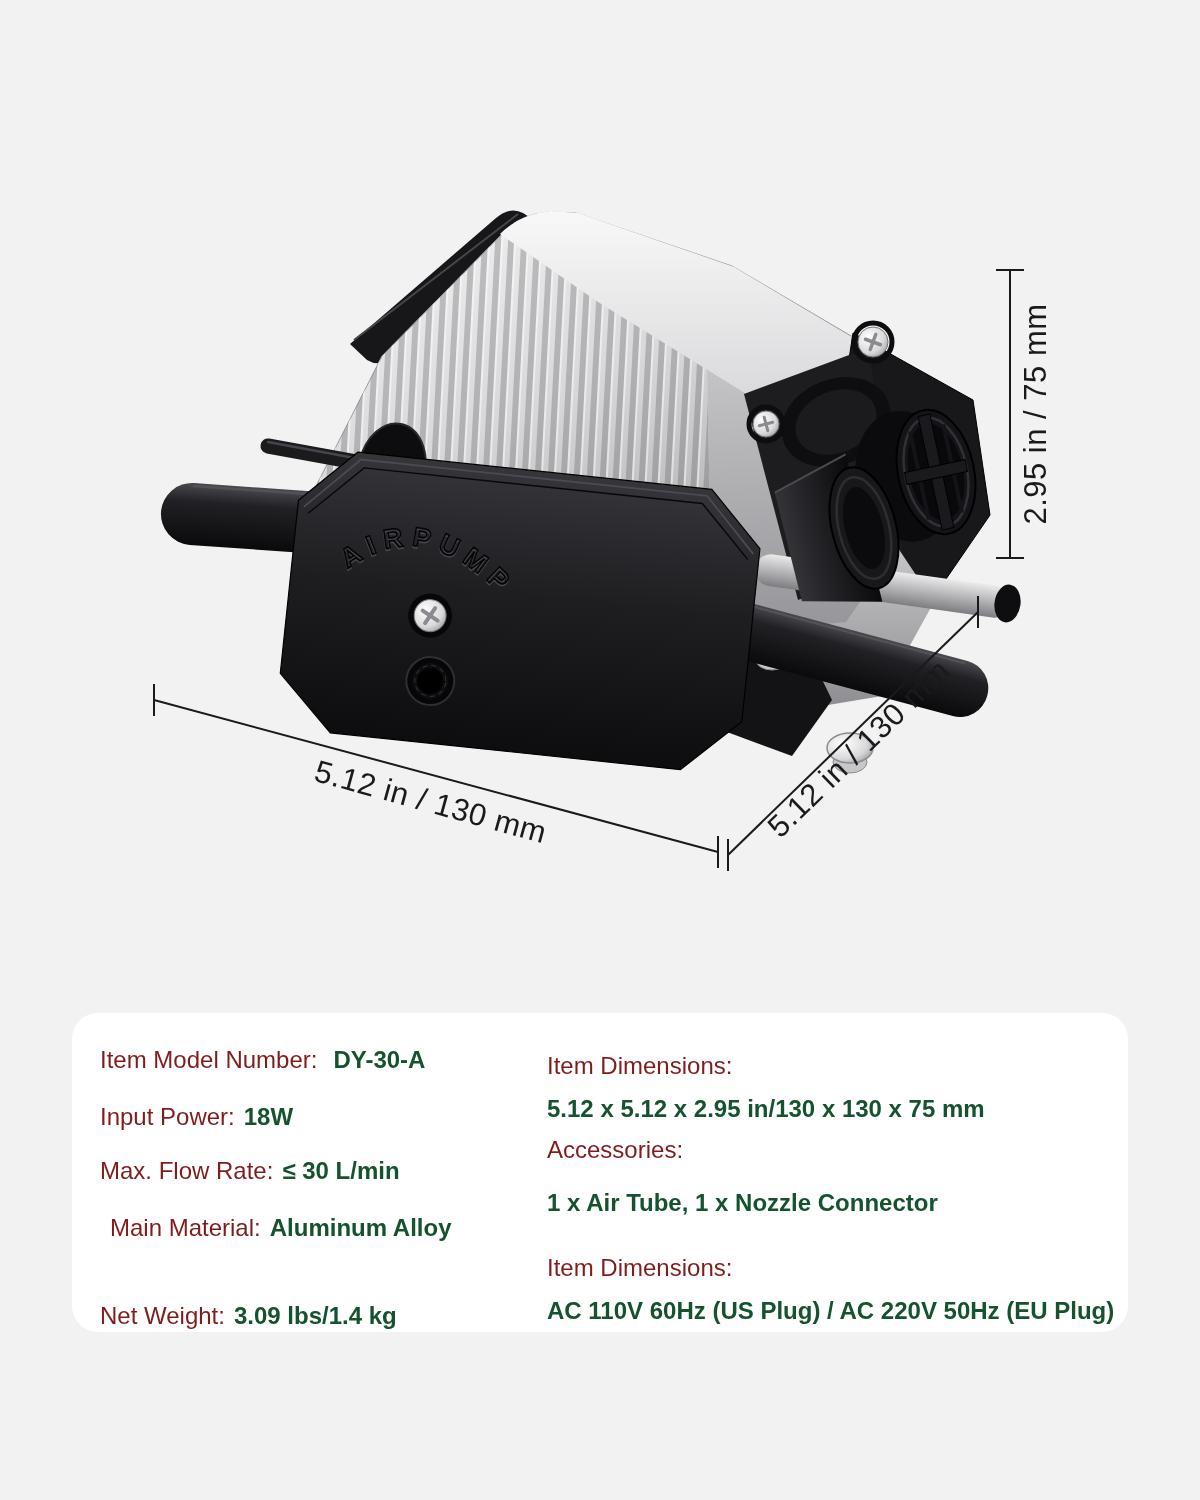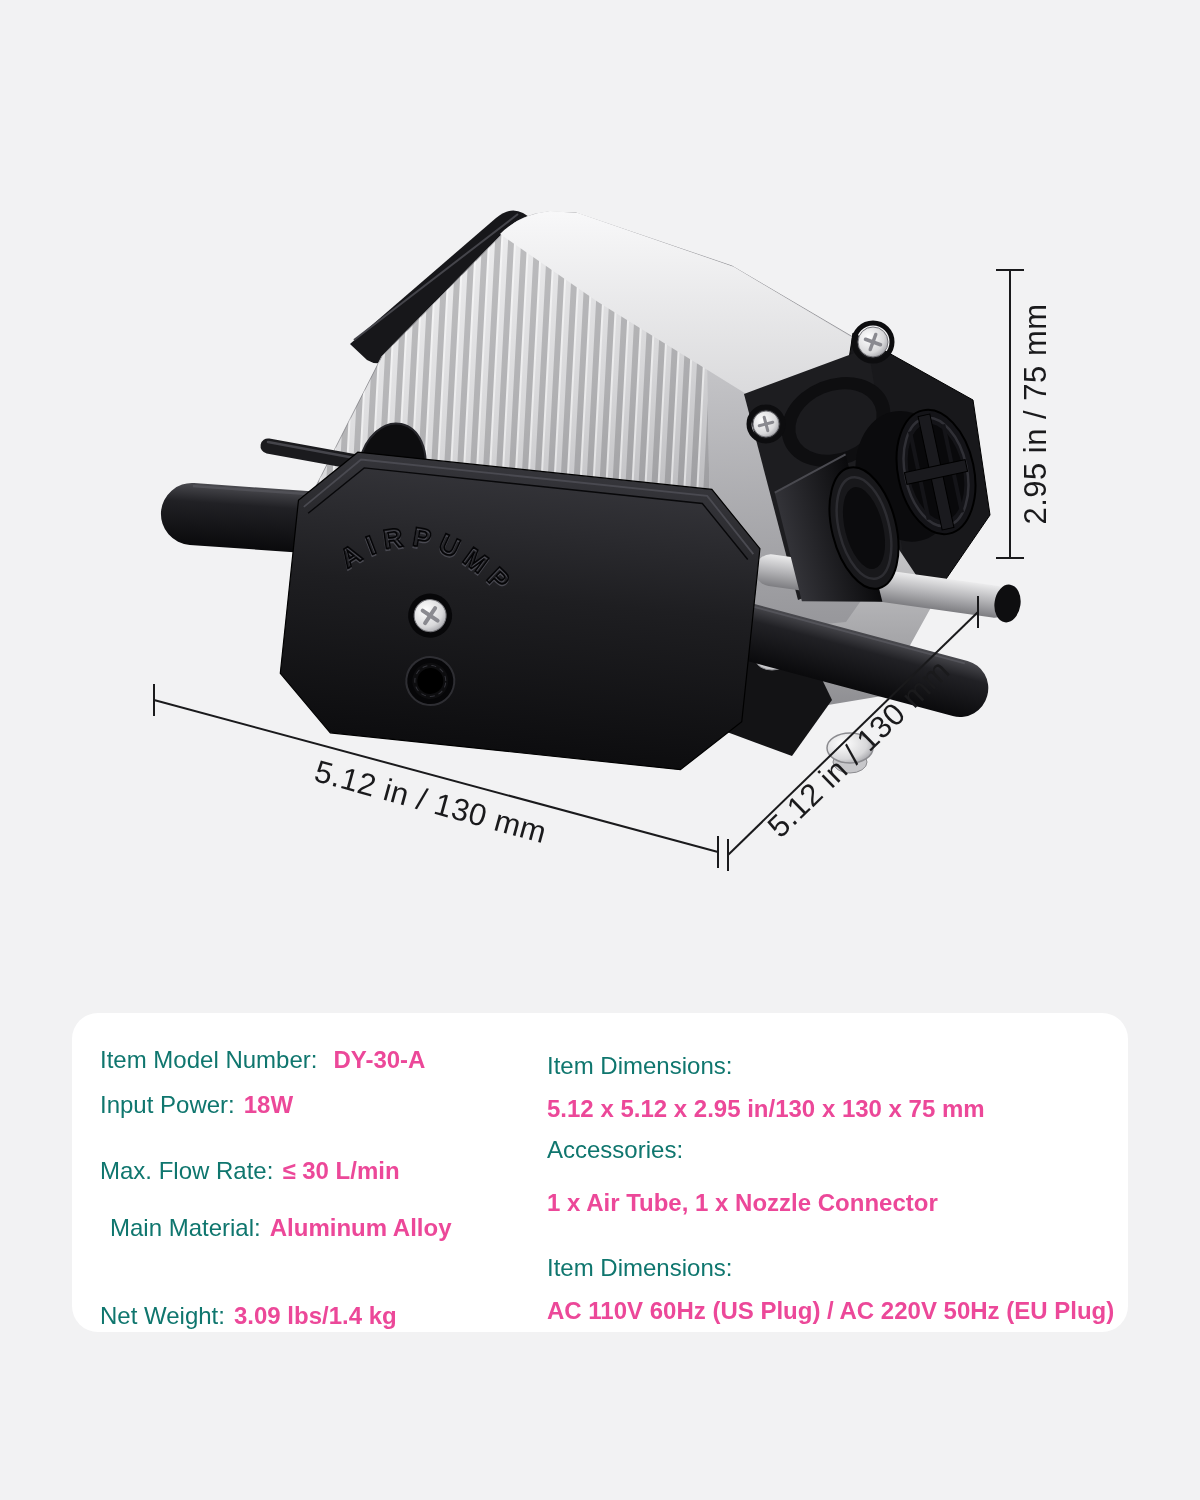--- a/index.html
+++ b/index.html
@@ -11,25 +11,25 @@
   }
   .stage{position:relative;width:1200px;height:1500px;}
   .product-svg{position:absolute;left:0;top:0;display:block;}
   .dim-label{font-size:31px;fill:#1a1a1c;letter-spacing:.5px;}
   .dim-line{stroke:#1a1a1c;stroke-width:2;fill:none;}
   .spec-card{
     position:absolute;left:72px;top:1013px;width:1056px;height:319px;
     background:#ffffff;border-radius:26px;
   }
   .spec-row{position:absolute;margin:0;font-size:24px;line-height:28px;white-space:nowrap;}
-  .lbl{color:#0f766e;font-weight:400;}
-  .val{color:#ec4899;font-weight:700;}
+  .lbl{color:#7f1d1d;font-weight:400;}
+  .val{color:#14532d;font-weight:700;}
   .inline-val{margin-left:9px;}
   .row-l{left:28px;}
-  .r1{top:33px;} .r2{top:78px;} .r3{top:144px;} .r4{top:201px;margin-left:10px;} .r5{top:253px;margin-top:36px;}
+  .r1{top:33px;} .r2{top:90px;} .r3{top:144px;} .r4{top:201px;margin-left:10px;} .r5{top:253px;margin-top:36px;}
   .row-r{left:475px;}
   .rr1l{top:39px;} .rr1v{top:82px;}
   .rr2l{top:123px;} .rr2v{top:176px;}
   .rr3l{top:241px;} .rr3v{top:284px;}
   .wide-gap{margin-left:16px;}
 </style>
 </head>
 <body>
 
 <div class="stage">

